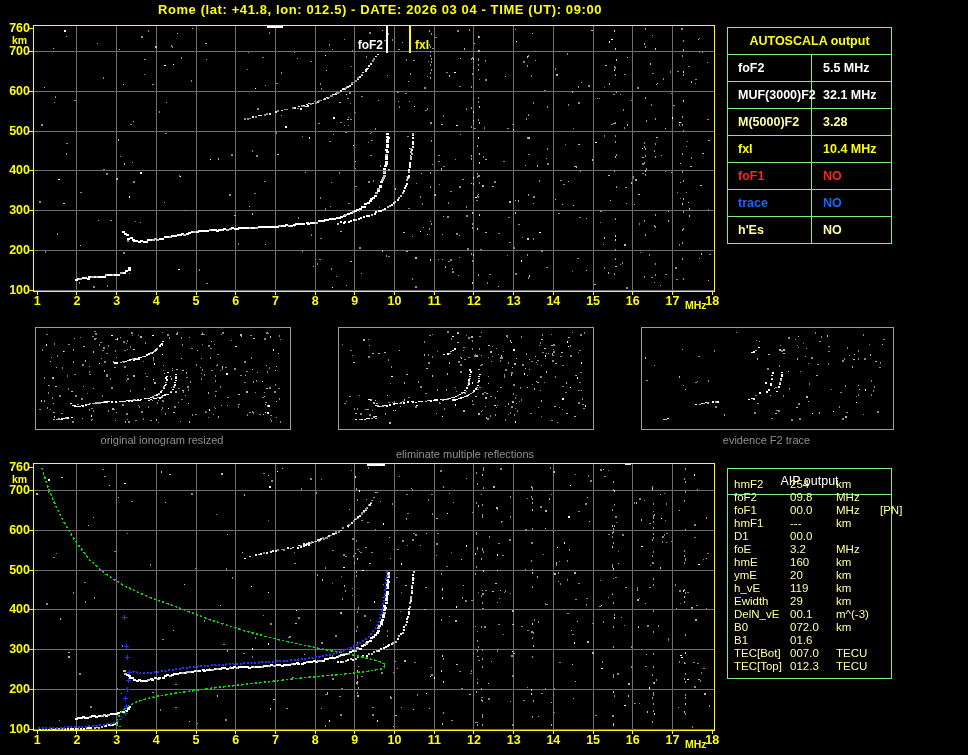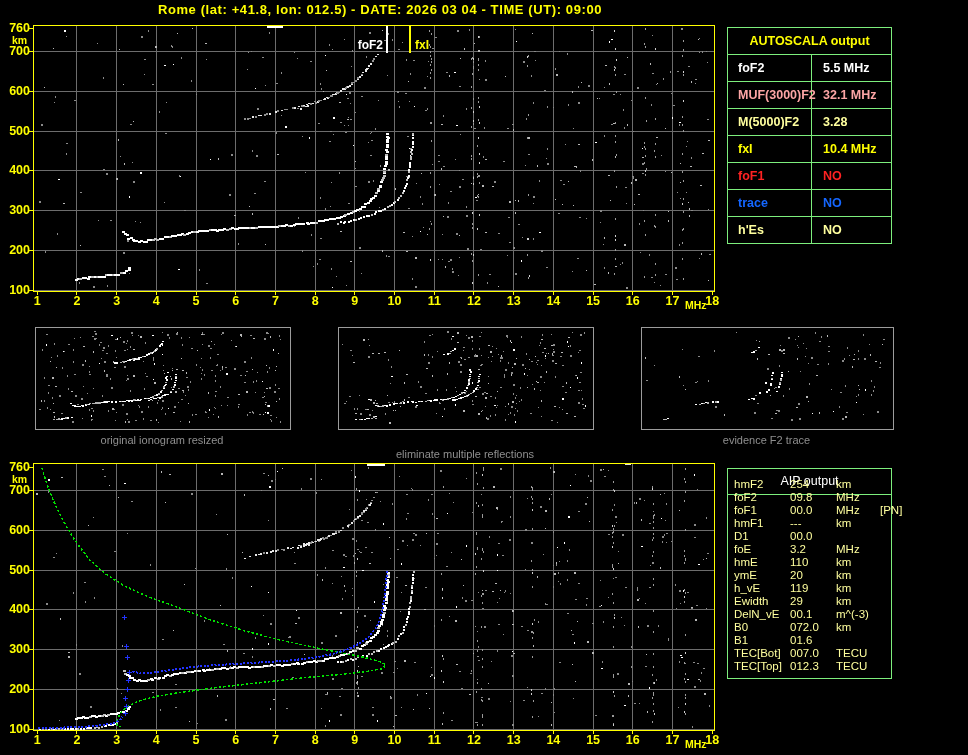--- a/index.html
+++ b/index.html
@@ -1033,21 +1033,21 @@
   <div class="abs mkr" style="left:351px;top:39px;color:#ffffff;text-align:right;width:32px;">foF2</div>
   <div class="abs mkr" style="left:415px;top:39px;color:#ffff00;">fxI</div>
 
   <div class="abs" id="autoscala">
     <div class="hdr">AUTOSCALA output</div>
     <div id="autoscala-rows">
         <div class="as-row" style="color: rgb(255, 255, 255);">
           <div class="as-param">foF2</div>
           <div class="as-value">5.5 MHz</div>
         </div>
-        <div class="as-row" style="color: #fca5a5;">
+        <div class="as-row" style="color: #ffffff;">
           <div class="as-param">MUF(3000)F2</div>
           <div class="as-value">32.1 MHz</div>
         </div>
         <div class="as-row" style="color: rgb(255, 255, 158);">
           <div class="as-param">M(5000)F2</div>
           <div class="as-value">3.28</div>
         </div>
         <div class="as-row" style="color: rgb(255, 255, 0);">
           <div class="as-param">fxI</div>
           <div class="as-value">10.4 MHz</div>
@@ -3113,21 +3113,21 @@
         <div class="aip-note"></div>
       </div>
       <div class="aip-row">
         <div class="aip-param">foE</div>
         <div class="aip-value">3.2</div>
         <div class="aip-unit">MHz</div>
         <div class="aip-note"></div>
       </div>
       <div class="aip-row">
         <div class="aip-param">hmE</div>
-        <div class="aip-value">110</div>
+        <div class="aip-value">160</div>
         <div class="aip-unit">km</div>
         <div class="aip-note"></div>
       </div>
       <div class="aip-row">
         <div class="aip-param">ymE</div>
         <div class="aip-value">20</div>
         <div class="aip-unit">km</div>
         <div class="aip-note"></div>
       </div>
       <div class="aip-row">

